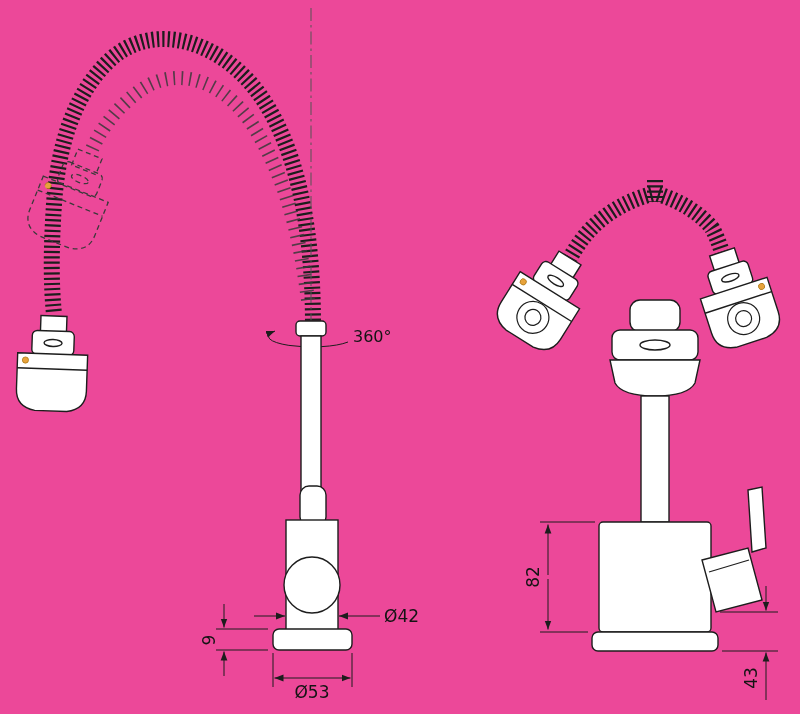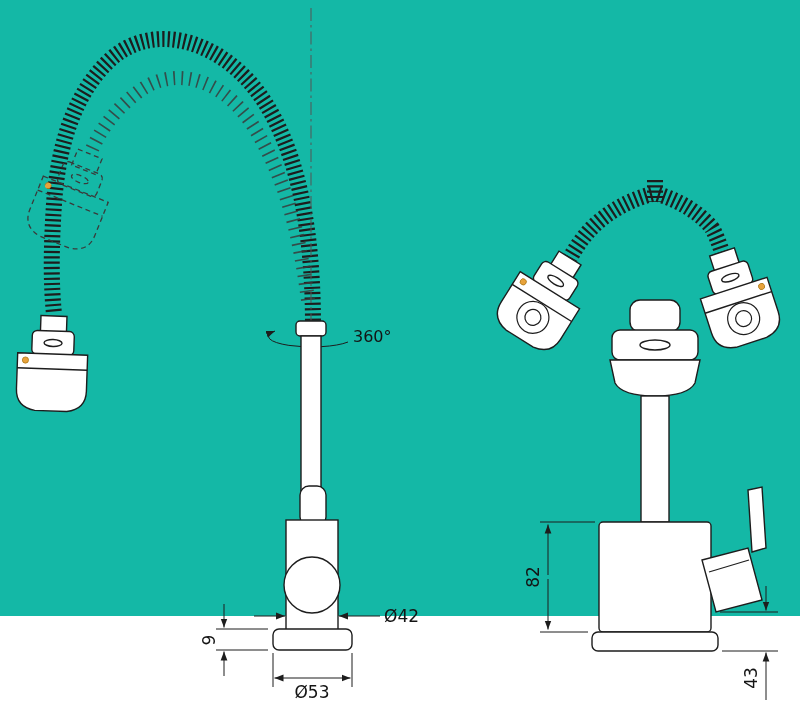--- a/index.html
+++ b/index.html
@@ -1,16 +1,16 @@
 <!DOCTYPE html>
 <html><head>
 <meta charset="utf-8">
 <style>
   html,body{margin:0;padding:0;background:#ffffff;width:800px;height:714px;overflow:hidden}
-  .canvas{width:800px;height:616px;background:#14b8a6}
+  .canvas{width:800px;height:714px;background:#ec4899}
   svg{display:block}
   .ln  {stroke:#1d1d1d;stroke-width:1.4;fill:#ffffff}
   .lnn {stroke:#1d1d1d;stroke-width:1.2;fill:none}
   .coil{stroke:#1d1d1d;stroke-width:16;fill:none;stroke-dasharray:2.2 3.1;stroke-linecap:butt}
   .coilGhost{stroke:#3a3a3a;stroke-width:14;fill:none;stroke-dasharray:1.6 6.4;opacity:.85}
   .cl  {stroke:#555;stroke-width:1;fill:none;stroke-dasharray:13 4 2.5 4}
   .dim {stroke:#1d1d1d;stroke-width:1;fill:none}
   .headSolid{stroke:#1d1d1d;stroke-width:1.4;fill:#ffffff}
   .headGhost{stroke:#3a3a3a;stroke-width:1.3;fill:none;stroke-dasharray:5 3.6}
   .dot{fill:#E8A33C;stroke:#a5720f;stroke-width:.7}

